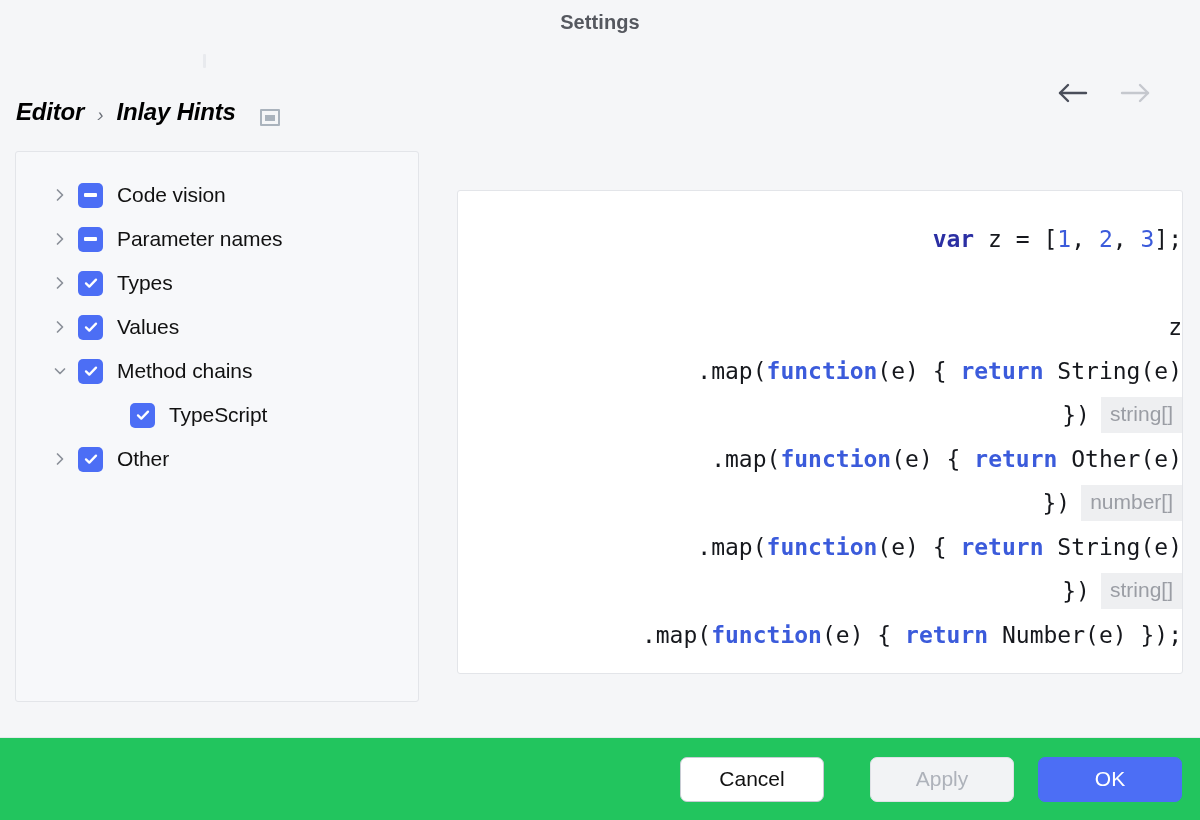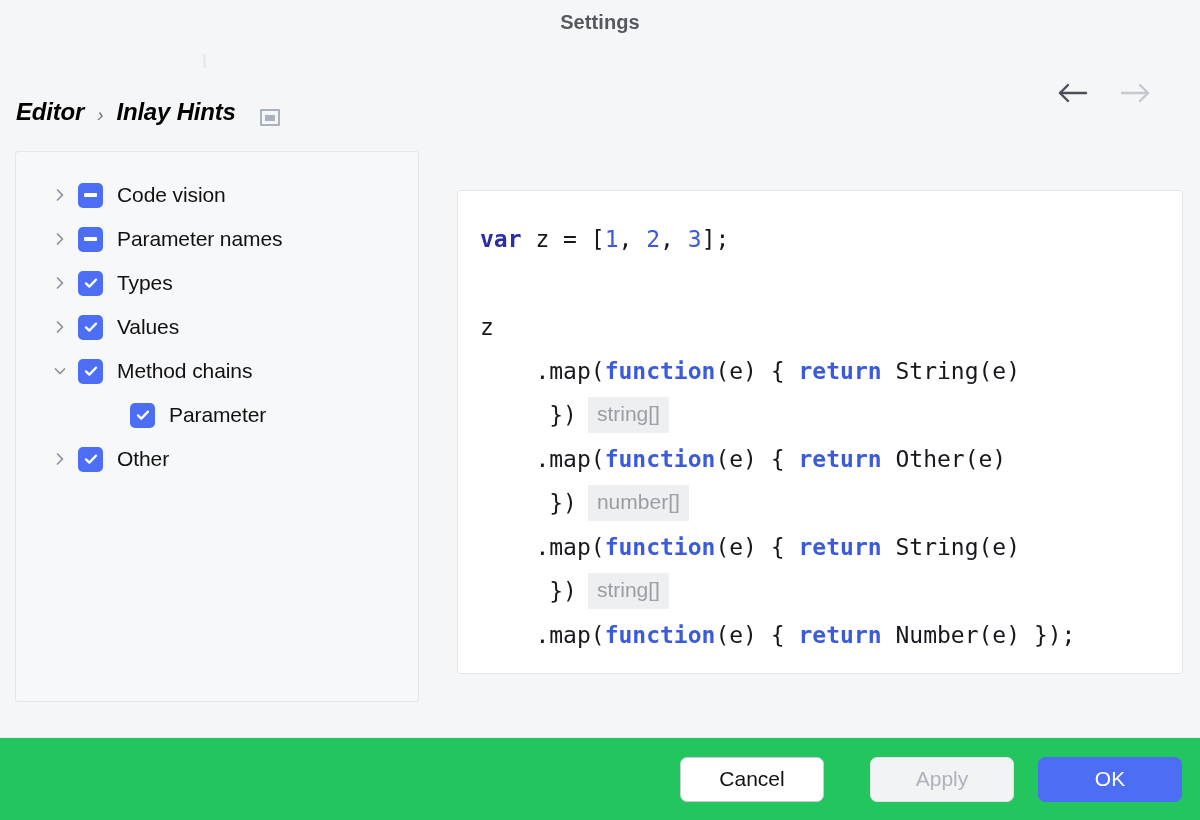--- a/index.html
+++ b/index.html
@@ -177,20 +177,21 @@
     overflow: hidden;
   }
   .code-line {
     font-family: "DejaVu Sans Mono", monospace;
     font-size: 23px;
     line-height: 44px;
     white-space: pre;
     color: #16181d;
     display: flex;
     align-items: center;
+    justify-content: flex-end;
   }
   .kw-var   { color: #2b2fa3; font-weight: bold; }
   .kw       { color: #3b5bdb; font-weight: bold; }
   .num      { color: #3b5bdb; }
   .hint {
     display: inline-block;
     font-family: "Liberation Sans", sans-serif;
     font-size: 21px;
     color: #9a9da4;
     background: #eeeff1;
@@ -348,21 +349,21 @@
         </svg>
       </span>
       <span class="tree-label">Method chains</span>
     </div>
     <div class="tree-row child">
       <span class="cbox">
         <svg width="16" height="16" viewBox="0 0 16 16">
           <path d="M3 8.4 L6.3 11.6 L13 4.6" stroke="#ffffff" stroke-width="2.3" fill="none" stroke-linecap="round" stroke-linejoin="round"></path>
         </svg>
       </span>
-      <span class="tree-label">Parameter</span>
+      <span class="tree-label">TypeScript</span>
     </div>
     <div class="tree-row">
       <span class="chev">
         <svg width="16" height="16" viewBox="0 0 16 16">
           <path d="M5.5 3 L10.5 8 L5.5 13" stroke="#8b9099" stroke-width="1.7" fill="none" stroke-linecap="round" stroke-linejoin="round"></path>
         </svg>
       </span>
       <span class="cbox">
         <svg width="16" height="16" viewBox="0 0 16 16">
           <path d="M3 8.4 L6.3 11.6 L13 4.6" stroke="#ffffff" stroke-width="2.3" fill="none" stroke-linecap="round" stroke-linejoin="round"></path>

